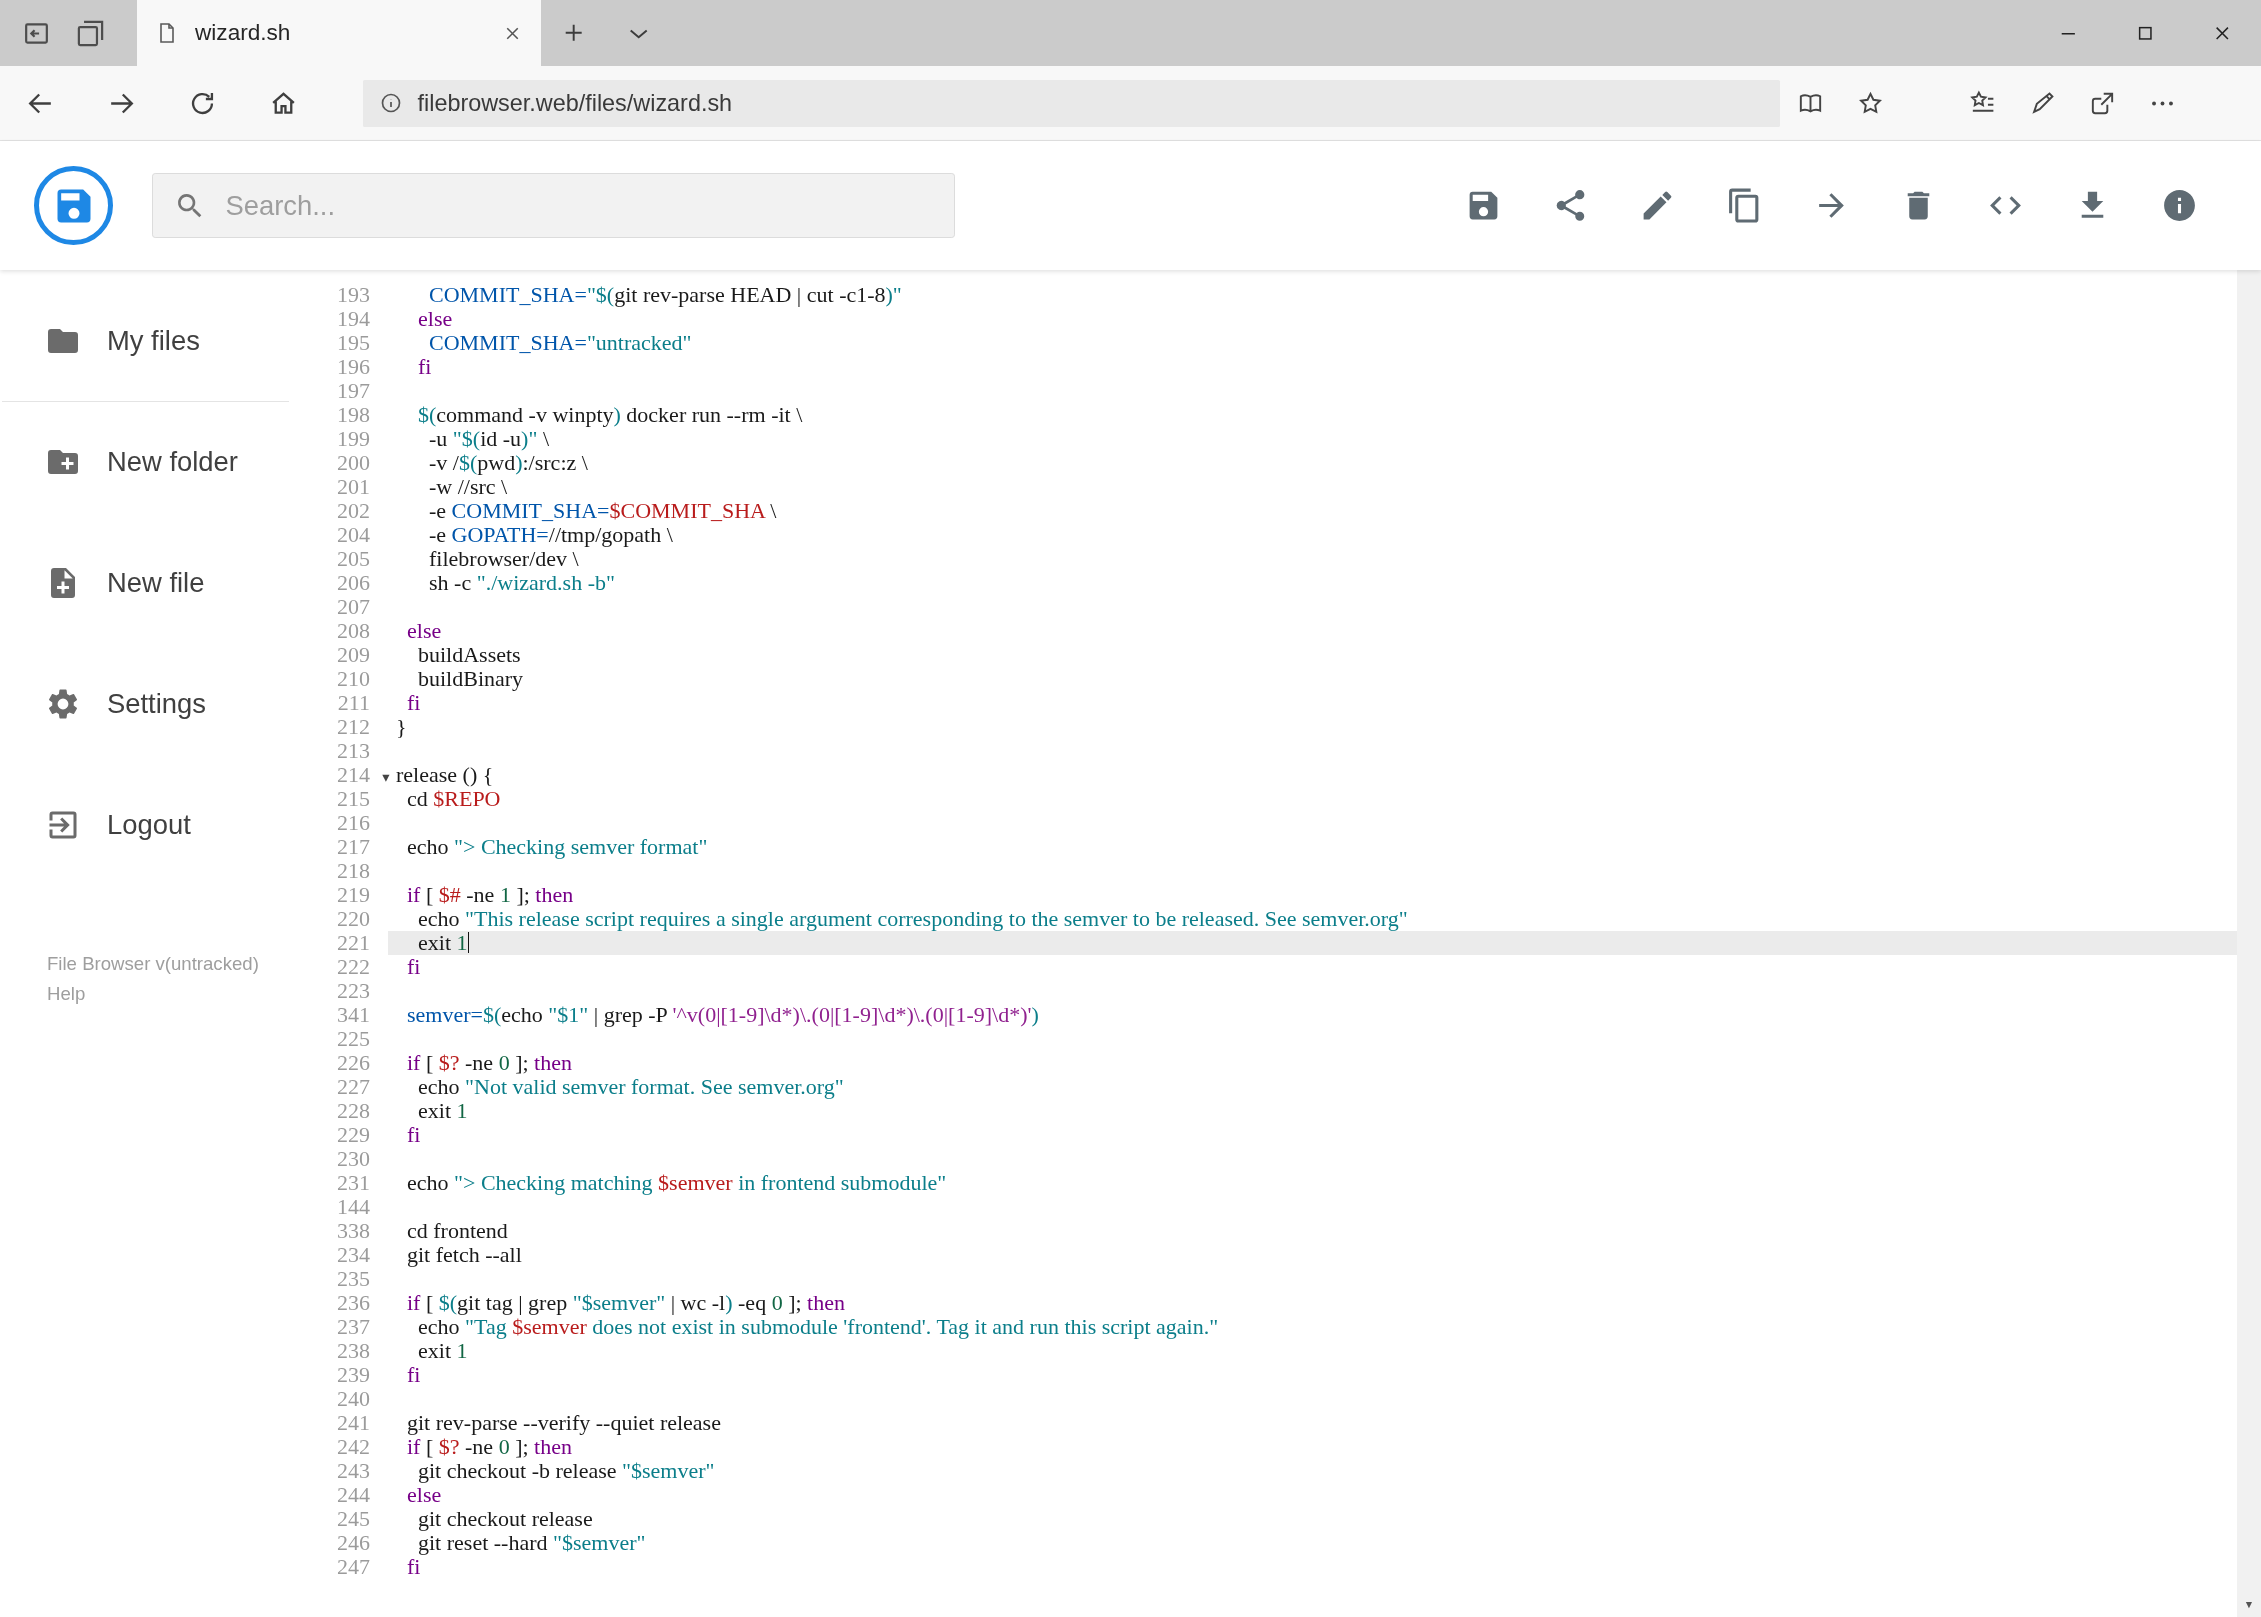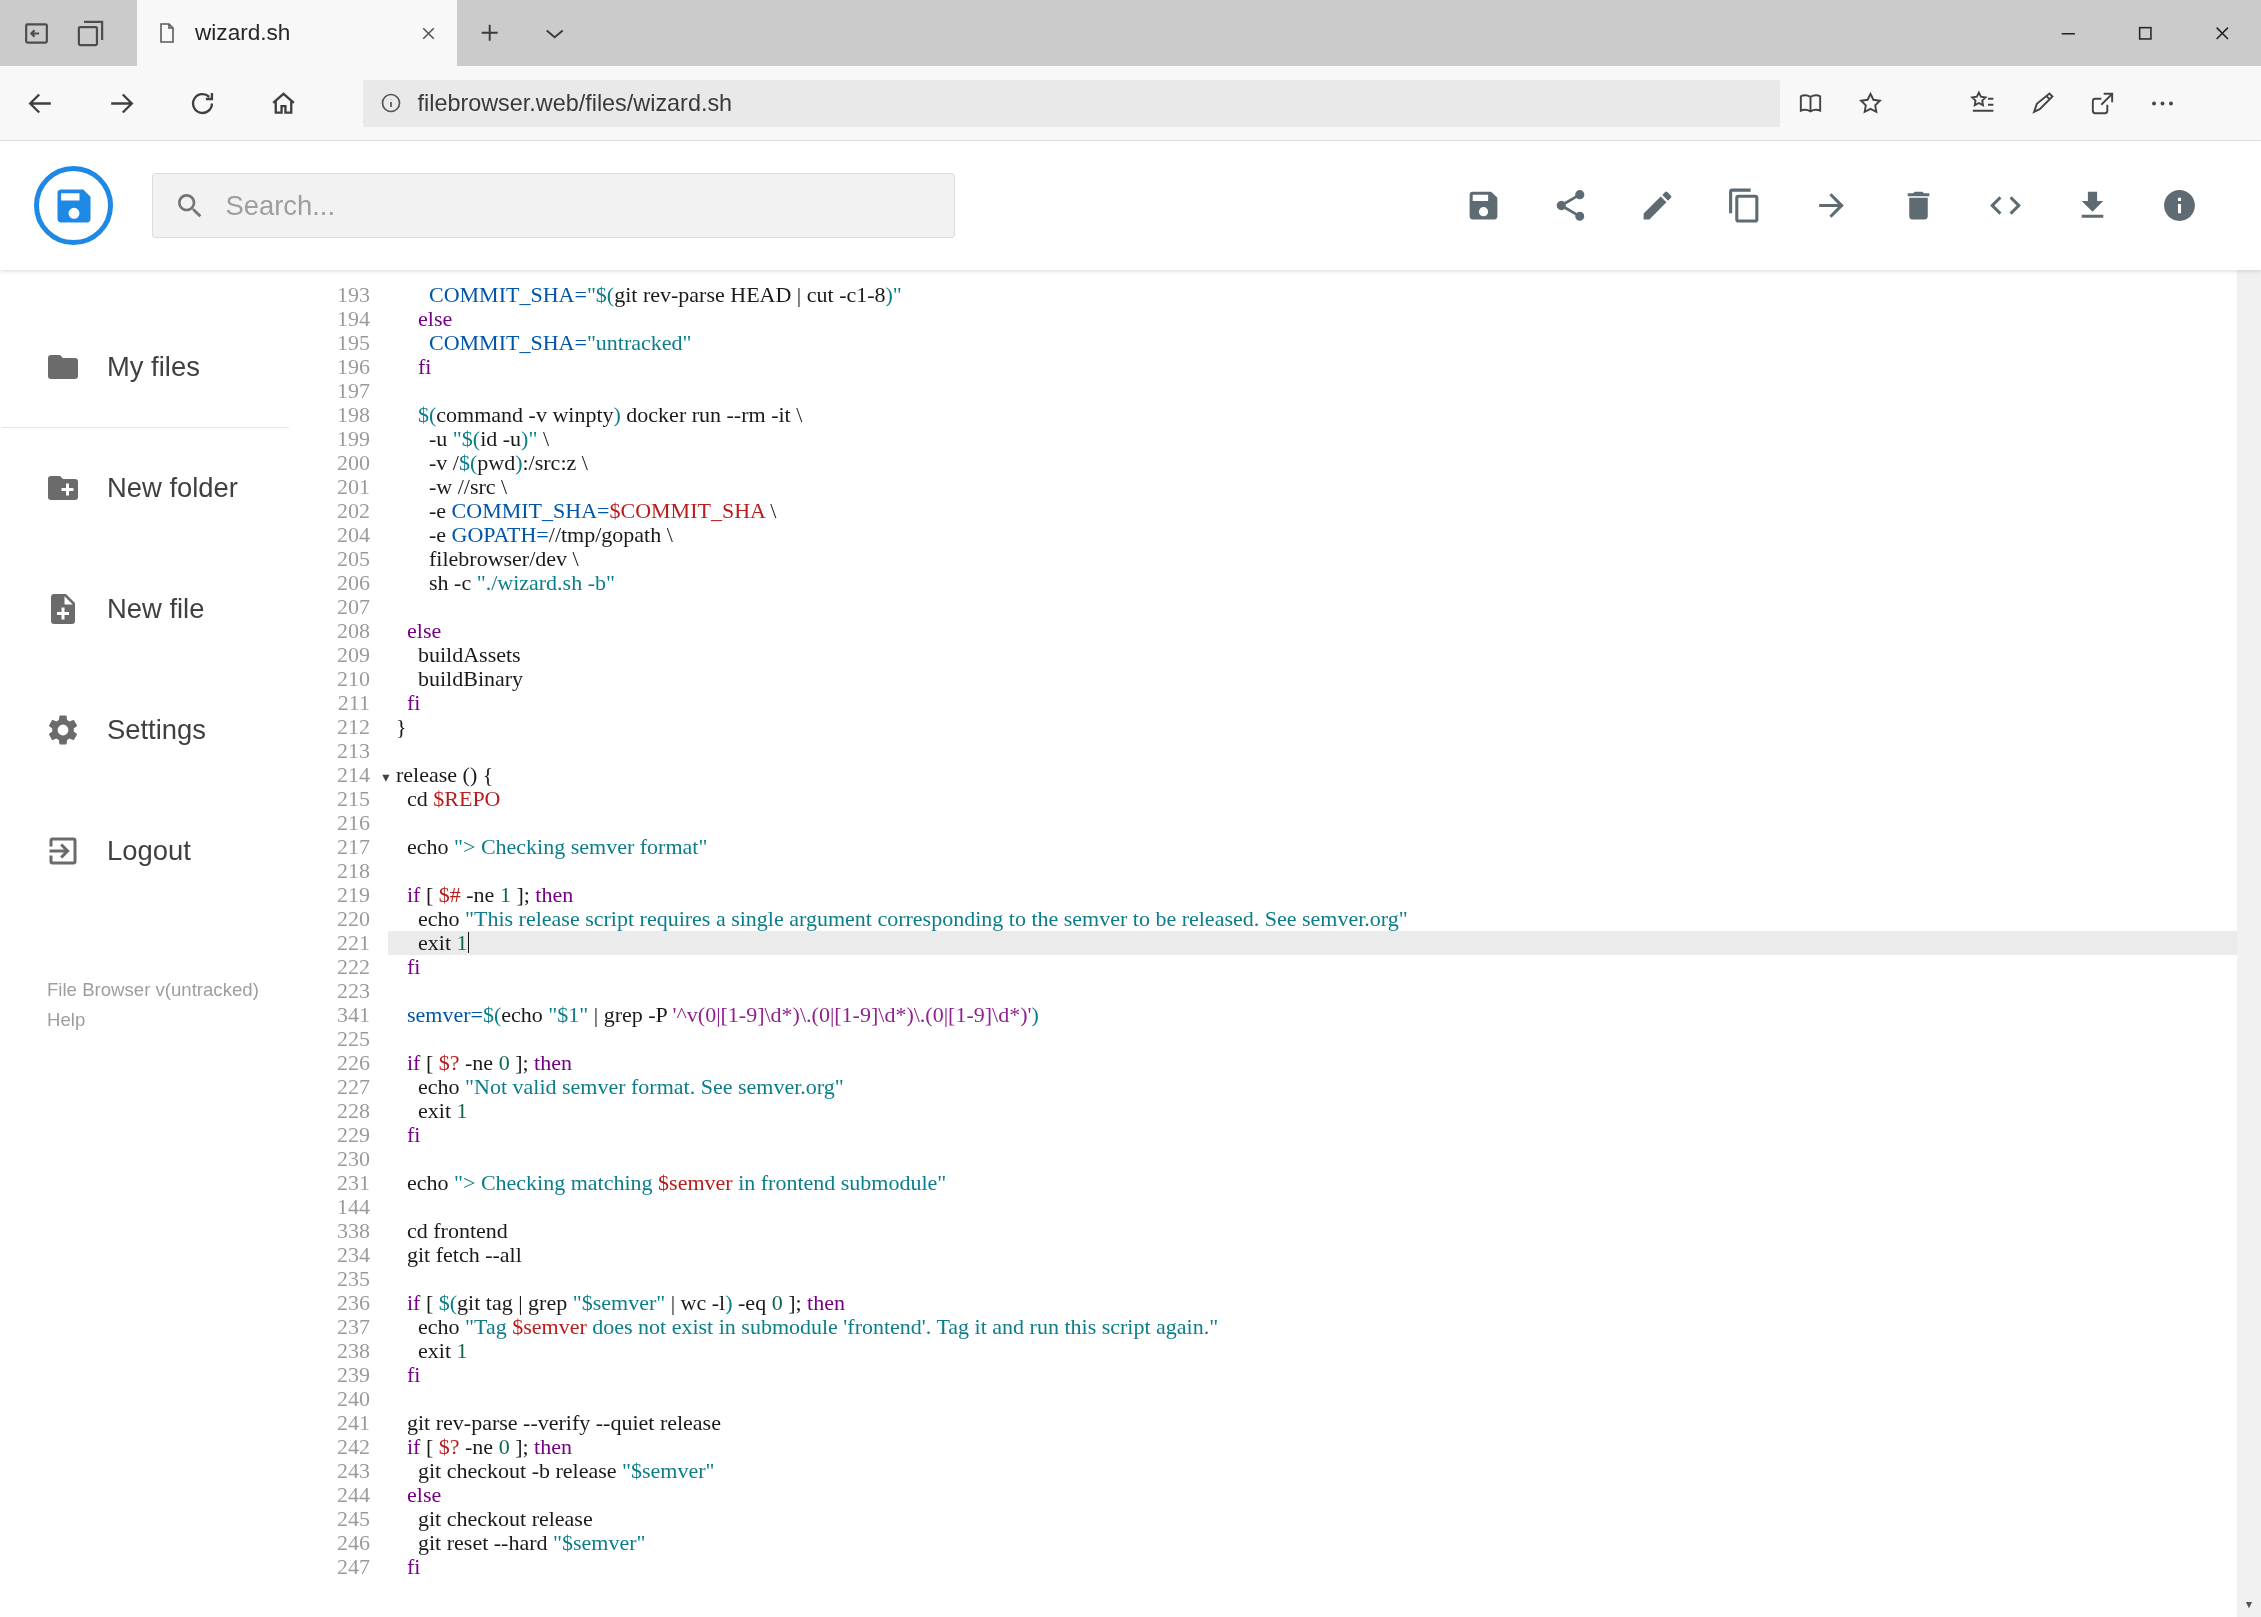--- a/index.html
+++ b/index.html
@@ -5,21 +5,21 @@
   * { margin:0; padding:0; box-sizing:border-box; }
   html,body { width:2261px; height:1617px; overflow:hidden; background:#fff;
               font-family:"Liberation Sans", sans-serif; }
   svg { display:block; }
 
   
   .tabbar { position:absolute; top:0; left:0; right:0; height:66px; background:#cbcbcb;
             display:flex; align-items:stretch; }
   .tabbar-left { width:137px; display:flex; align-items:center; gap:22.6px; padding-left:21px; color:#4d4d4d; }
   .tabbar-left svg { width:31px; height:31px; }
-  .tab { width:320px; background:#f8f8f8; display:flex; align-items:center; padding:12px 18px; }
+  .tab { width:404px; background:#f8f8f8; display:flex; align-items:center; padding:12px 18px; }
   .tab-favicon { width:24px; height:24px; color:#5a5a5a; }
   .tab-title { font-size:22.6px; color:#262626; margin-left:16px; flex:1; }
   .tab-close { width:21px; height:21px; color:#555; cursor:pointer; }
   .tab-extra { display:flex; align-items:center; color:#3c3c3c; }
   .newtab-btn, .chevron-btn { width:65px; height:66px; display:grid; place-items:center; }
   .newtab-btn svg, .chevron-btn svg { width:27.4px; height:27.4px; }
   .win-controls { margin-left:auto; display:flex; }
   .win-btn { width:77px; height:66px; display:grid; place-items:center; color:#222; }
   .win-btn svg { width:22.6px; height:22.6px; }
 
@@ -46,21 +46,21 @@
                border:0.8px solid #dcdcdc; border-radius:3.2px; display:flex; align-items:center; padding:0 21px; }
   .searchbox svg { width:32px; height:32px; color:#757575; }
   .searchbox input { flex:1; border:none; outline:none; background:transparent; margin-left:19.4px;
                      font-size:27.4px; color:#4d7c0f; font-family:"Liberation Sans",sans-serif; }
   .searchbox input::placeholder { color:#9e9e9e; }
   .hdr-toolbar { margin-left:auto; margin-right:63px; display:flex; gap:50px; }
   .tool-btn { width:37px; height:37px; color:#5f6b73; background:none; border:none; cursor:pointer; }
   .tool-btn svg { width:37px; height:37px; }
 
   
-  .sidebar { position:absolute; top:282px; left:0; width:291px; bottom:0; background:#fff; padding-top:24px; }
+  .sidebar { position:absolute; top:256px; left:0; width:291px; bottom:0; background:#fff; padding-top:24px; }
   .side-item { height:121px; display:flex; align-items:center; padding-left:45px; cursor:pointer; }
   .side-item svg { width:36px; height:36px; color:#6b6b6b; flex:none; }
   .side-label { margin-left:26px; font-size:27.4px; color:#404040; }
   .side-divider { height:0.8px; background:#e4e4e4; margin:0 1.6px; }
   .side-footer { margin-top:63px; padding-left:47px; font-size:18.6px; color:#9e9e9e; line-height:30px; }
   .help-link { cursor:pointer; }
 
   
   .editor { position:absolute; top:270px; left:291px; right:24px; bottom:0; background:#fff;
             padding-top:13px; overflow:hidden;

